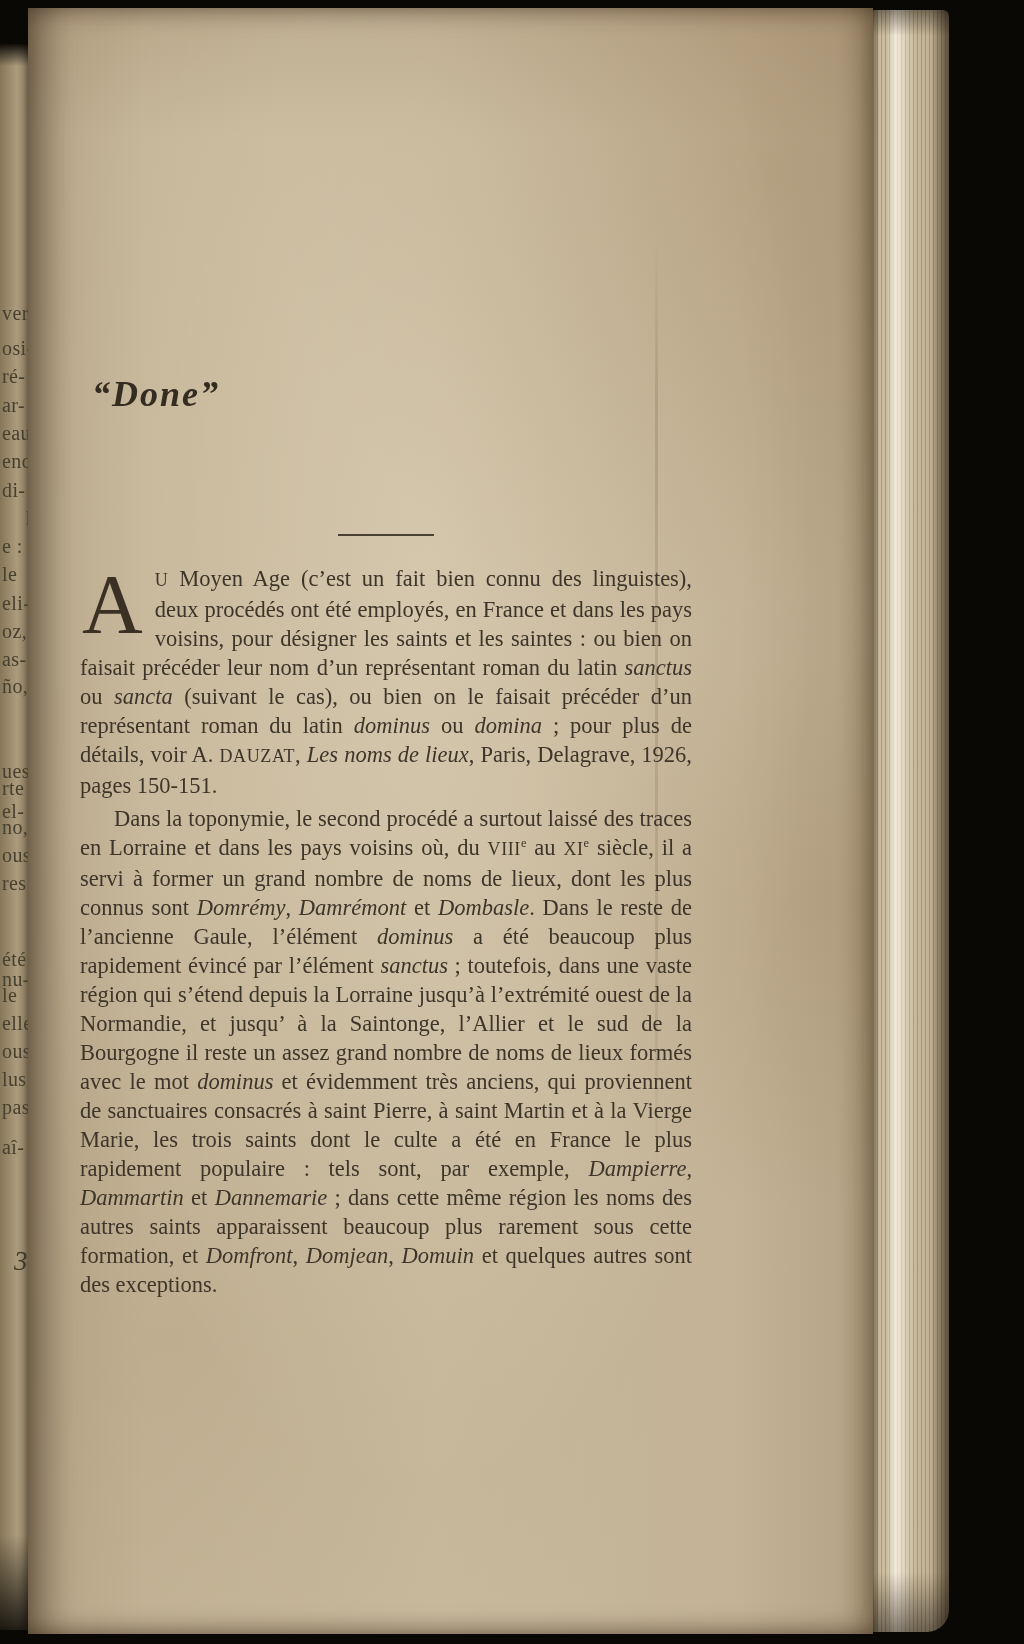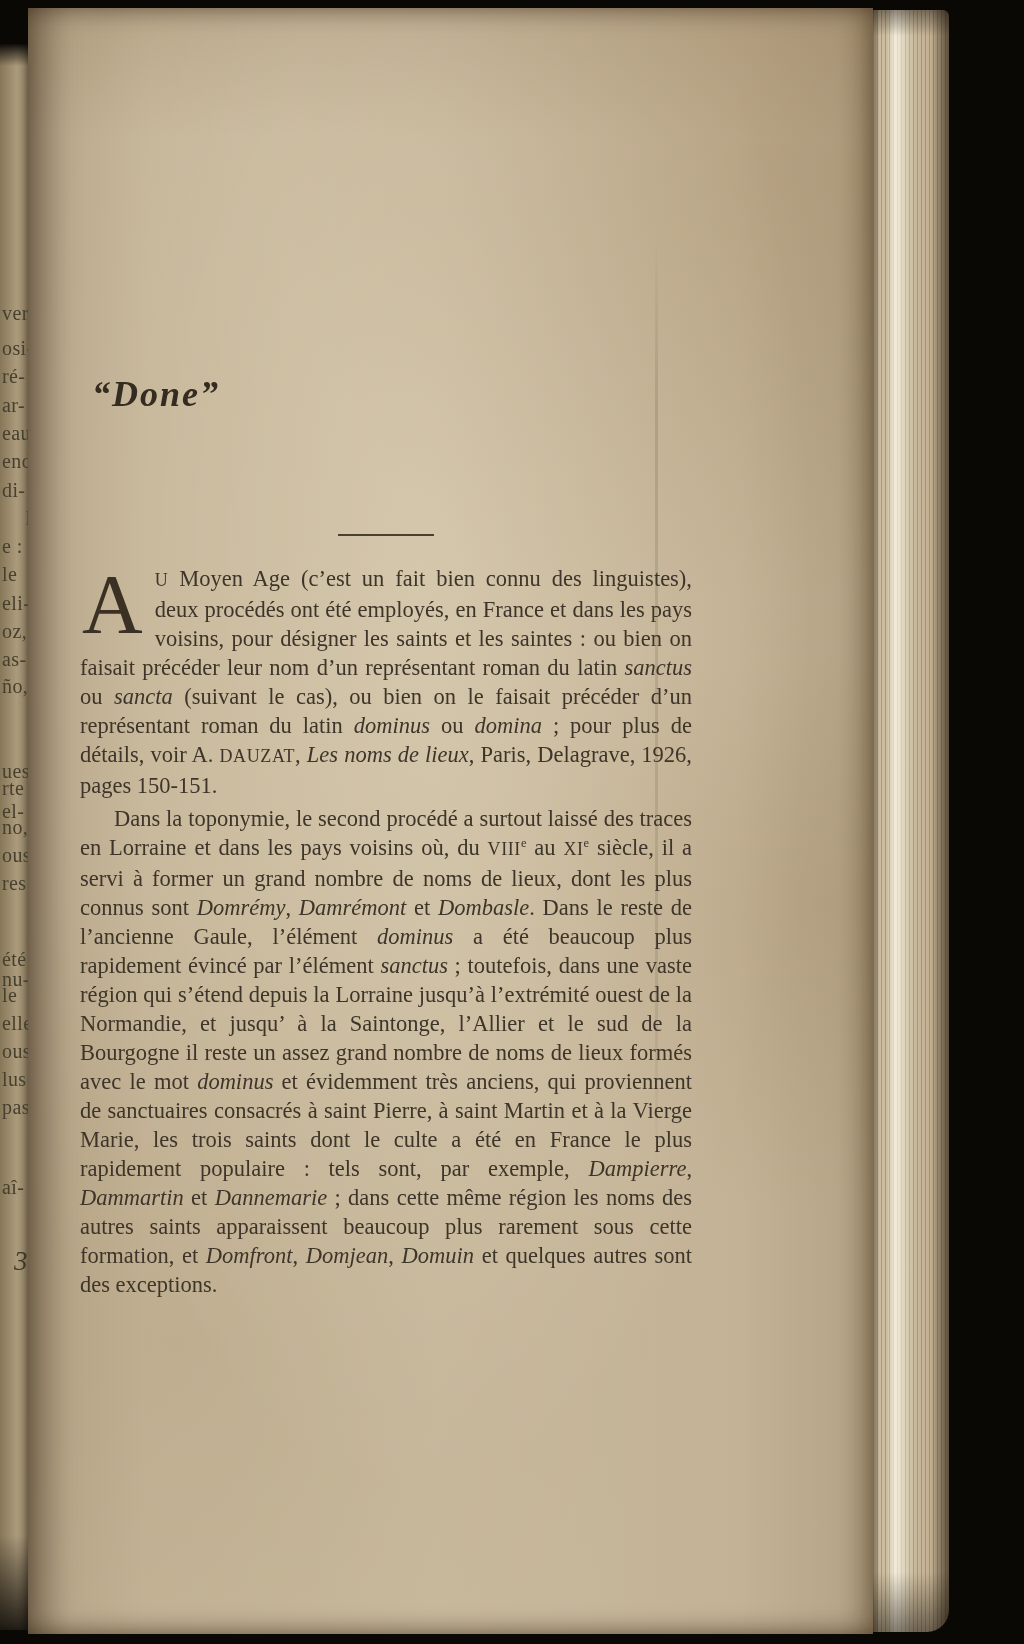--- a/index.html
+++ b/index.html
@@ -129,21 +129,21 @@
       <div class="spine-frag" style="top: 772px;">no,</div>
       <div class="spine-frag" style="top: 800px;">ous</div>
       <div class="spine-frag" style="top: 828px;">res</div>
       <div class="spine-frag" style="top: 904px;">été</div>
       <div class="spine-frag" style="top: 880px; margin-top: 44px;">nu-</div>
       <div class="spine-frag" style="top: 940px;">le</div>
       <div class="spine-frag" style="top: 968px;">elle</div>
       <div class="spine-frag" style="top: 996px;">ous</div>
       <div class="spine-frag" style="top: 1024px;">lus</div>
       <div class="spine-frag" style="top: 1052px;">pas</div>
-      <div class="spine-frag" style="top: 1132px;">aî-</div>
+      <div class="spine-frag" style="top: 1092px;">aî-</div>
     </div>
 
   <div class="page-number">32.</div>
 
   <div class="page">
     <div class="crease"></div>
 
     <div class="content">
       <h1 class="title">“Done”</h1>
       <div class="divider"></div>

